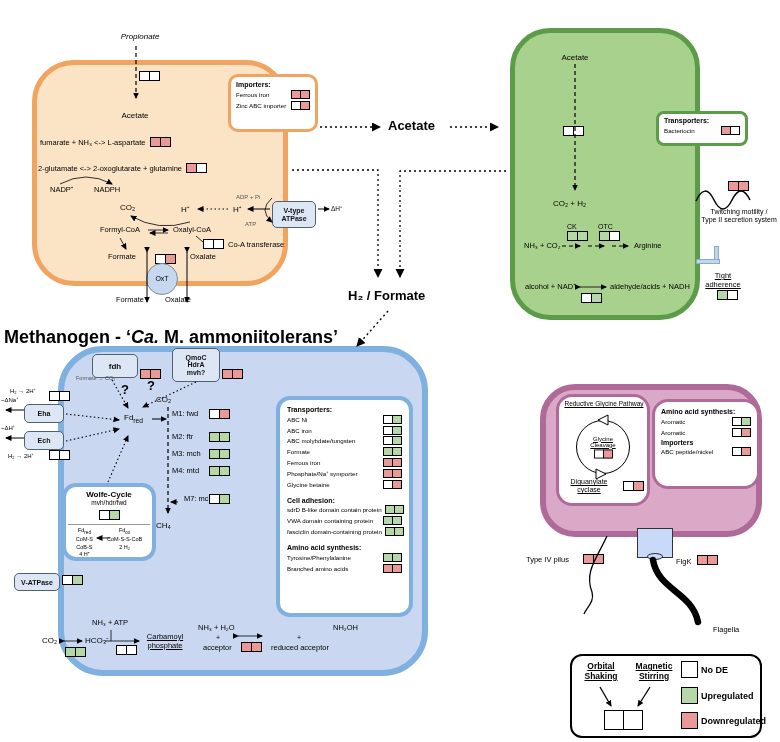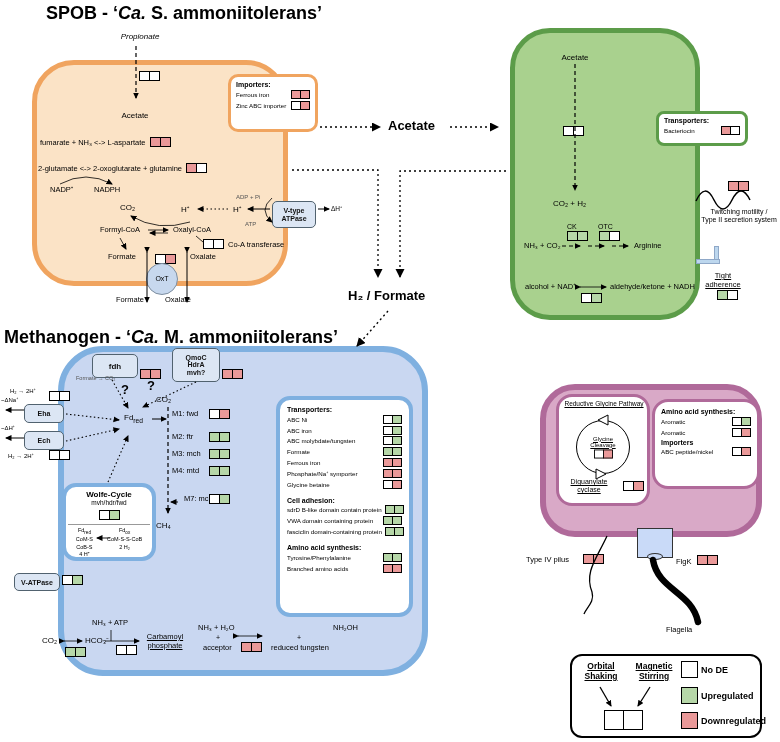--- a/index.html
+++ b/index.html
@@ -27,21 +27,20 @@
   .pbox{position:absolute;background:#dce6f4;border:1.2px solid #51626f;border-radius:5px;display:flex;align-items:center;justify-content:center;font-weight:bold;text-align:center;color:#111;box-sizing:border-box;}
   .swatch{display:inline-block;width:17px;height:17px;border:1.5px solid #000;vertical-align:middle;box-sizing:border-box;background:#fff;}
   .swlab{font-weight:bold;font-size:9px;margin-left:3px;vertical-align:middle;white-space:nowrap;}
   svg{position:absolute;left:0;top:0;pointer-events:none;}
 </style>
 </head>
 <body>
 
 <div id="canvas">
 
-  <div class="title" style="left:46px;top:3px;"><span>SPOB -  ‘</span><span class="it">Ca.</span><span> S. ammoniitolerans’</span></div>
 
   <div class="cellbox" style="left:32px;top:60px;width:256px;height:226px;background:#FBE3C6;border:5px solid #F0A45F;border-radius:42px;"></div>
 
   <div class="lbl s8 ctr" style="left:100px;top:32px;width:80px;font-style:italic;">Propionate</div>
   <span class="duo abs" style="left:139px;top:71px;">
       <span class="cell" style="background: rgb(255, 255, 255);"></span>
       <span class="cell" style="background: rgb(255, 255, 255);"></span>
     </span>
   <div class="lbl s8 ctr" style="left:100px;top:111px;width:70px;">Acetate</div>
 
@@ -132,21 +131,21 @@
       <span class="cell" style="background: rgb(182, 215, 168);"></span>
     </span>
   <div class="lbl s7" style="left:598px;top:223px;">OTC</div>
   <span class="duo abs" style="left:599px;top:231px;">
       <span class="cell" style="background: rgb(182, 215, 168);"></span>
       <span class="cell" style="background: rgb(255, 255, 255);"></span>
     </span>
   <div class="lbl" style="left:524px;top:242px;">NH₃ + CO₂</div>
   <div class="lbl" style="left:634px;top:242px;">Arginine</div>
   <div class="lbl" style="left:525px;top:283px;">alcohol + NAD⁺</div>
-  <div class="lbl" style="left:610px;top:283px;">aldehyde/ketone + NADH</div>
+  <div class="lbl" style="left:610px;top:283px;">aldehyde/acids + NADH</div>
   <span class="duo abs" style="left:581px;top:293px;">
       <span class="cell" style="background: rgb(255, 255, 255);"></span>
       <span class="cell" style="background: rgb(182, 215, 168);"></span>
     </span>
   <span class="duo abs" style="left:728px;top:181px;">
       <span class="cell" style="background: rgb(234, 153, 153);"></span>
       <span class="cell" style="background: rgb(234, 153, 153);"></span>
     </span>
   <div class="lbl s7 pre ctr" style="left:698px;top:208px;width:82px;">Twitching motility /
 Type II secretion system</div>
@@ -351,21 +350,21 @@
     </span>
   <div class="lbl" style="left:198px;top:624px;">NH₃ + H₂O</div>
   <div class="lbl s7" style="left:216px;top:634px;">+</div>
   <div class="lbl" style="left:203px;top:644px;">acceptor</div>
   <span class="duo abs" style="left:241px;top:642px;">
       <span class="cell" style="background: rgb(234, 153, 153);"></span>
       <span class="cell" style="background: rgb(234, 153, 153);"></span>
     </span>
   <div class="lbl" style="left:285px;top:624px;margin-left:48px;">NH₂OH</div>
   <div class="lbl s7" style="left:297px;top:634px;">+</div>
-  <div class="lbl" style="left:271px;top:644px;">reduced tungsten</div>
+  <div class="lbl" style="left:271px;top:644px;">reduced acceptor</div>
 
   <div class="cellbox" style="left:540px;top:384px;width:222px;height:153px;background:#D9A9C7;border:6px solid #B06A9A;border-radius:35px;"></div>
 
   <div class="panel" style="left:556px;top:394px;width:94px;height:112px;border:3.5px solid #B06A9A;border-radius:16px;padding:3px 2px;">
     <div class="s65 ctr wrap" style="width:86px;">Reductive Glycine Pathway</div>
   </div>
   <div class="cellbox" style="left:576px;top:420px;width:54px;height:54px;border:1.5px solid #000;border-radius:50%;display:flex;flex-direction:column;align-items:center;justify-content:center;">
     <div class="s6 ctr wrap" style="width:40px;">Glycine Cleavage</div>
     <span class="duo" style="margin-top:1px;transform:scale(0.9);">
         <span class="cell" style="background: rgb(255, 255, 255);"></span>
@@ -413,21 +412,21 @@
       <span class="cell" style="background: rgb(234, 153, 153);"></span>
       <span class="cell" style="background: rgb(234, 153, 153);"></span>
     </span>
   <div class="cellbox" style="left:637px;top:528px;width:36px;height:30px;background:#C9DAF8;border:1px solid #333;"></div>
   <div class="cellbox" style="left:647px;top:553px;width:16px;height:7px;background:#C9DAF8;border:1px solid #333;border-radius:50%;"></div>
   <div class="lbl" style="left:676px;top:558px;">FlgK</div>
   <span class="duo abs" style="left:697px;top:555px;">
       <span class="cell" style="background: rgb(234, 153, 153);"></span>
       <span class="cell" style="background: rgb(234, 153, 153);"></span>
     </span>
-  <div class="lbl" style="left:654px;top:626px;padding-left:12px;">Flagella</div>
+  <div class="lbl" style="left:701px;top:626px;padding-left:12px;">Flagella</div>
 
   <div class="panel" style="left:570px;top:654px;width:192px;height:84px;border:2px solid #000;border-radius:12px;"></div>
   <div class="lbl b ctr wrap" style="left:577px;top:662px;width:48px;font-size:8.5px;">Orbital Shaking</div>
   <div class="lbl b ctr wrap" style="left:628px;top:662px;width:52px;font-size:8.5px;">Magnetic Stirring</div>
   <span class="duo duo-lg abs" style="left:604px;top:710px;">
       <span class="cell" style="background: rgb(255, 255, 255);"></span>
       <span class="cell" style="background: rgb(255, 255, 255);"></span>
     </span>
   <div class="abs" style="left:681px;top:660px;"><span class="swatch" style="background: rgb(255, 255, 255);"></span><span class="swlab">No DE</span></div>
   <div class="abs" style="left:681px;top:686px;"><span class="swatch" style="background: rgb(182, 215, 168);"></span><span class="swlab">Upregulated</span></div>

